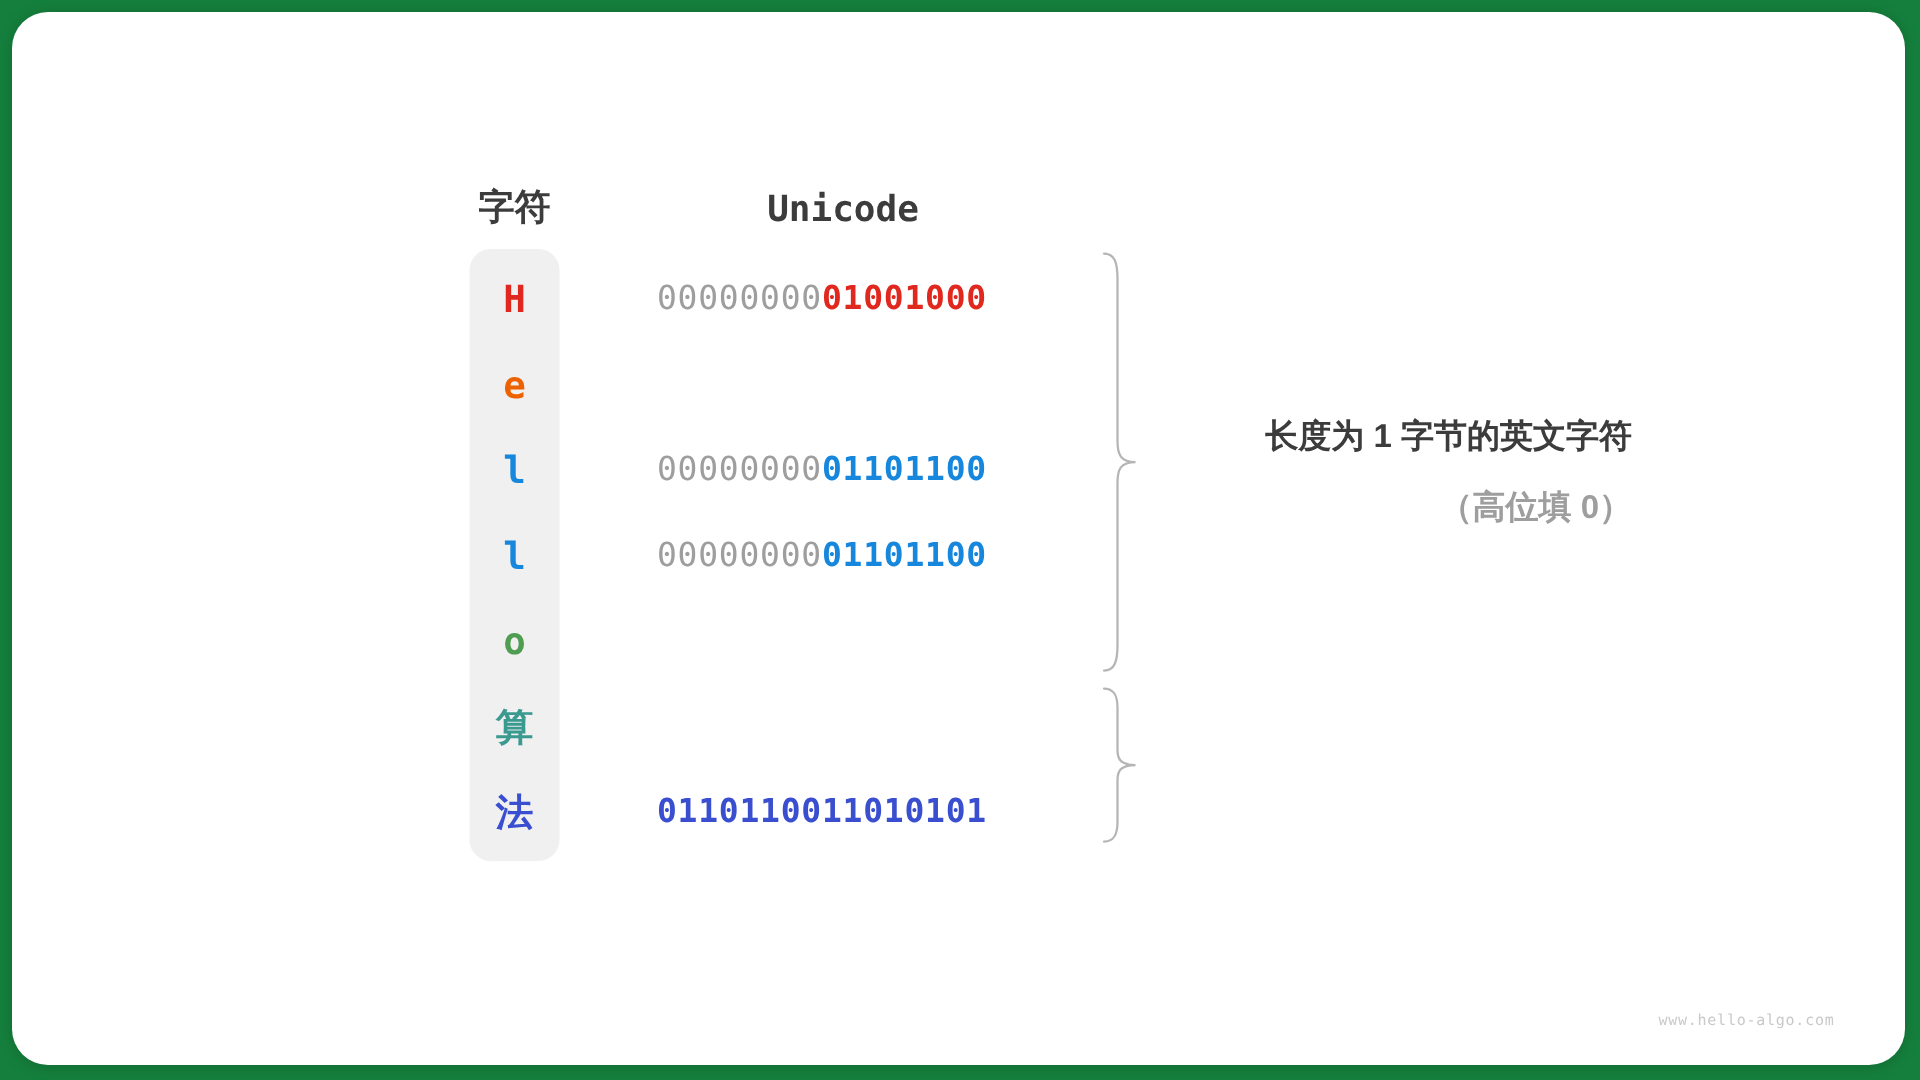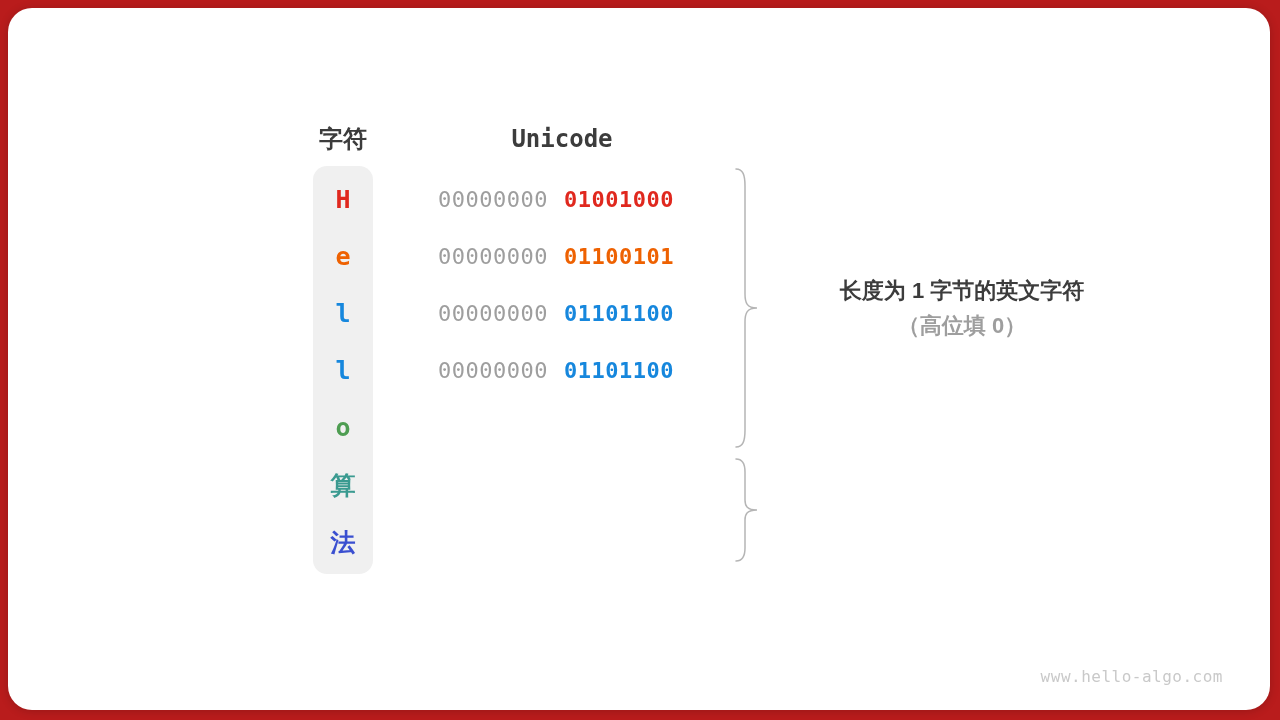--- a/index.html
+++ b/index.html
@@ -1,20 +1,20 @@
 <!DOCTYPE html>
 <html><head>
 <meta charset="utf-8">
 <style>
   html, body { margin: 0; padding: 0; background: #ffffff; }
   .canvas {
     position: relative;
     width: 1280px;
     height: 720px;
-    background: #b91c1c;
+    background: #15803d;
     overflow: hidden;
     font-family: "Liberation Sans", sans-serif;
   }
   .card {
     position: absolute;
     left: 8px; top: 8px;
     width: 1262px; height: 702px;
     background: #ffffff;
     border-radius: 24px;
     box-shadow: 0 1px 10px rgba(0,0,0,0.18);
@@ -44,41 +44,41 @@
     font-size: 25px; font-weight: bold;
   }
   .binary-row {
     position: absolute;
     left: 430px; width: 330px; height: 34px;
     line-height: 34px;
     font-size: 22px;
     white-space: nowrap;
   }
   .byte1 { letter-spacing: 0.5px; }
-  .byte2 { margin-left: 16px; letter-spacing: 0.5px; }
+  .byte2 { margin-left: 0; letter-spacing: 0.5px; }
   .byte-bold { font-weight: bold; }
 
   .brace { position: absolute; left: 726px; }
 
   .annotation {
     position: absolute;
-    left: 784px; width: 340px;
-    text-align: center;
+    left: 740px; width: 340px;
+    text-align: right;
     font-size: 22px;
     color: #3c3c3c;
     font-weight: 600;
   }
   .annotation .sub {
-    margin-top: 5px;
+    margin-top: 17px;
     color: #9e9e9e;
   }
   .watermark {
     position: absolute;
     right: 47px; bottom: 24px;
-    font-size: 16px;
+    font-size: 10px;
     color: #c9c9c9;
     letter-spacing: 0.5px;
   }
 </style>
 </head>
 <body>
 
 <div class="canvas">
   <div class="card">
 
@@ -91,28 +91,28 @@
     <div class="char-cell mono" style="top: 232px; color: rgb(238, 97, 1);">e</div>
     <div class="char-cell mono" style="top: 289px; color: rgb(22, 135, 221);">l</div>
     <div class="char-cell mono" style="top: 346px; color: rgb(22, 135, 221);">l</div>
     <div class="char-cell mono" style="top: 403px; color: rgb(78, 157, 82);">o</div>
     <div class="char-cell" style="top: 460px; font-weight: bold; color: rgb(58, 154, 144);">算</div>
     <div class="char-cell" style="top: 517px; font-weight: bold; color: rgb(58, 79, 208);">法</div>
 
     <div class="binary-row mono" style="top:175px">
       <span class="byte1" style="color: rgb(158, 158, 158);">00000000</span><span class="byte2 byte-bold" style="color: rgb(224, 40, 30);">01001000</span>
     </div>
-    <div class="binary-row mono" style="top:232px">
-      <span class="byte1" style="color: rgb(158, 158, 158);">00000000</span><span class="byte2 byte-bold" style="color: rgb(238, 97, 1);">01100101</span>
-    </div>
     <div class="binary-row mono" style="top:289px">
       <span class="byte1" style="color: rgb(158, 158, 158);">00000000</span><span class="byte2 byte-bold" style="color: rgb(22, 135, 221);">01101100</span>
     </div>
     <div class="binary-row mono" style="top:346px">
       <span class="byte1" style="color: rgb(158, 158, 158);">00000000</span><span class="byte2 byte-bold" style="color: rgb(22, 135, 221);">01101100</span>
+    </div>
+    <div class="binary-row mono" style="top:517px">
+      <span class="byte1 byte-bold" style="color: rgb(58, 79, 208);">01101100</span><span class="byte2 byte-bold" style="color: rgb(58, 79, 208);">11010101</span>
     </div>
 
     <svg class="brace" style="top:160px" width="26" height="280" viewBox="0 0 26 280">
       <path d="M 2,1 C 9,1 11,7 11,18 L 11,126 C 11,135 13,140 23,140 C 13,140 11,145 11,154 L 11,262 C 11,273 9,279 2,279" fill="none" stroke="#b5b5b5" stroke-width="1.5" stroke-linecap="round"></path>
     </svg>
     <svg class="brace" style="top:450px" width="26" height="104" viewBox="0 0 26 104">
       <path d="M 2,1 C 9,1 11,6 11,14 L 11,42 C 11,48 13,52 23,52 C 13,52 11,56 11,62 L 11,90 C 11,98 9,103 2,103" fill="none" stroke="#b5b5b5" stroke-width="1.5" stroke-linecap="round"></path>
     </svg>
 
     <div class="annotation" style="top:268px">

